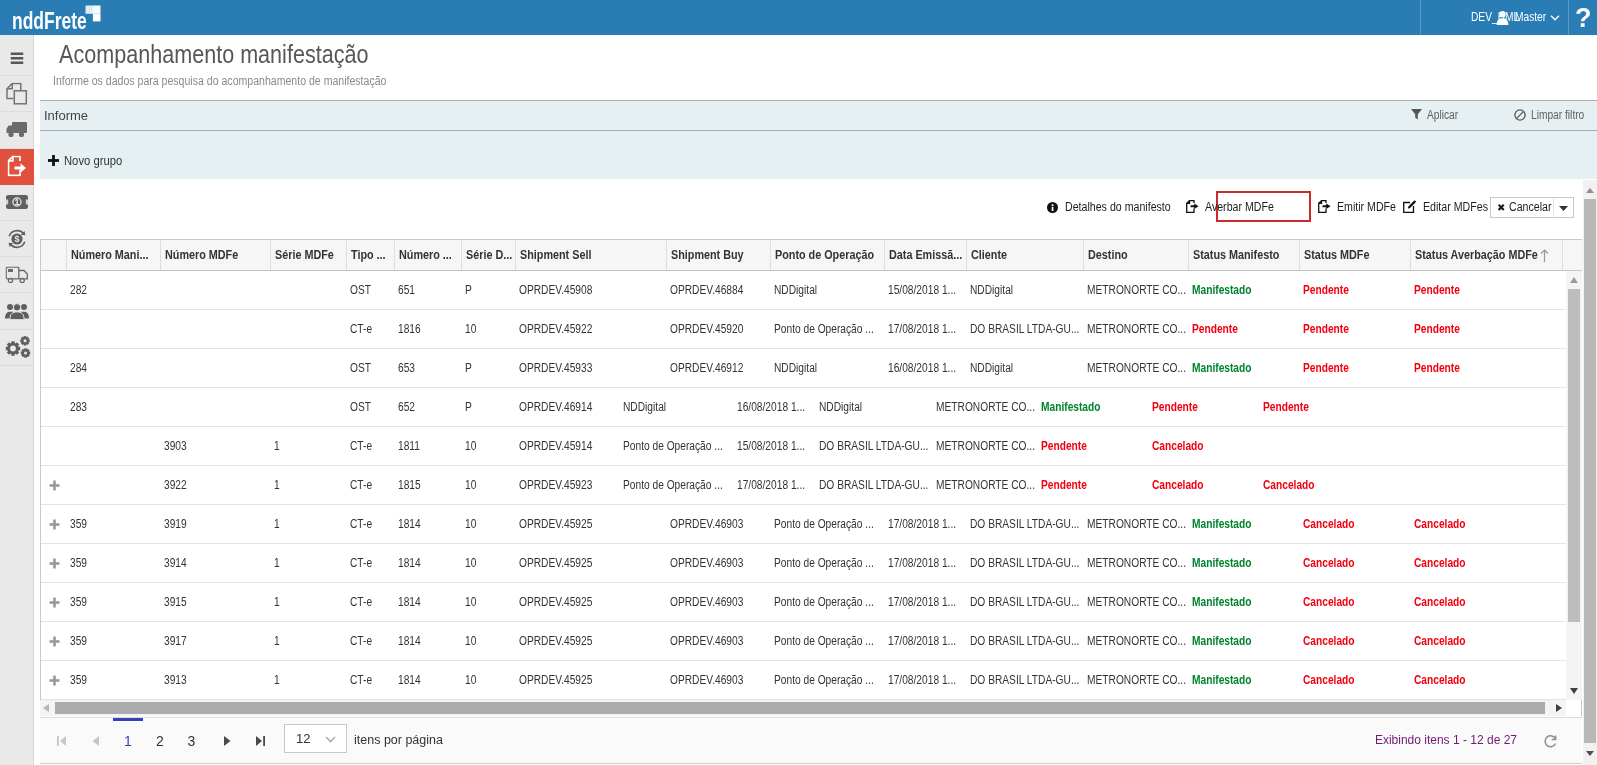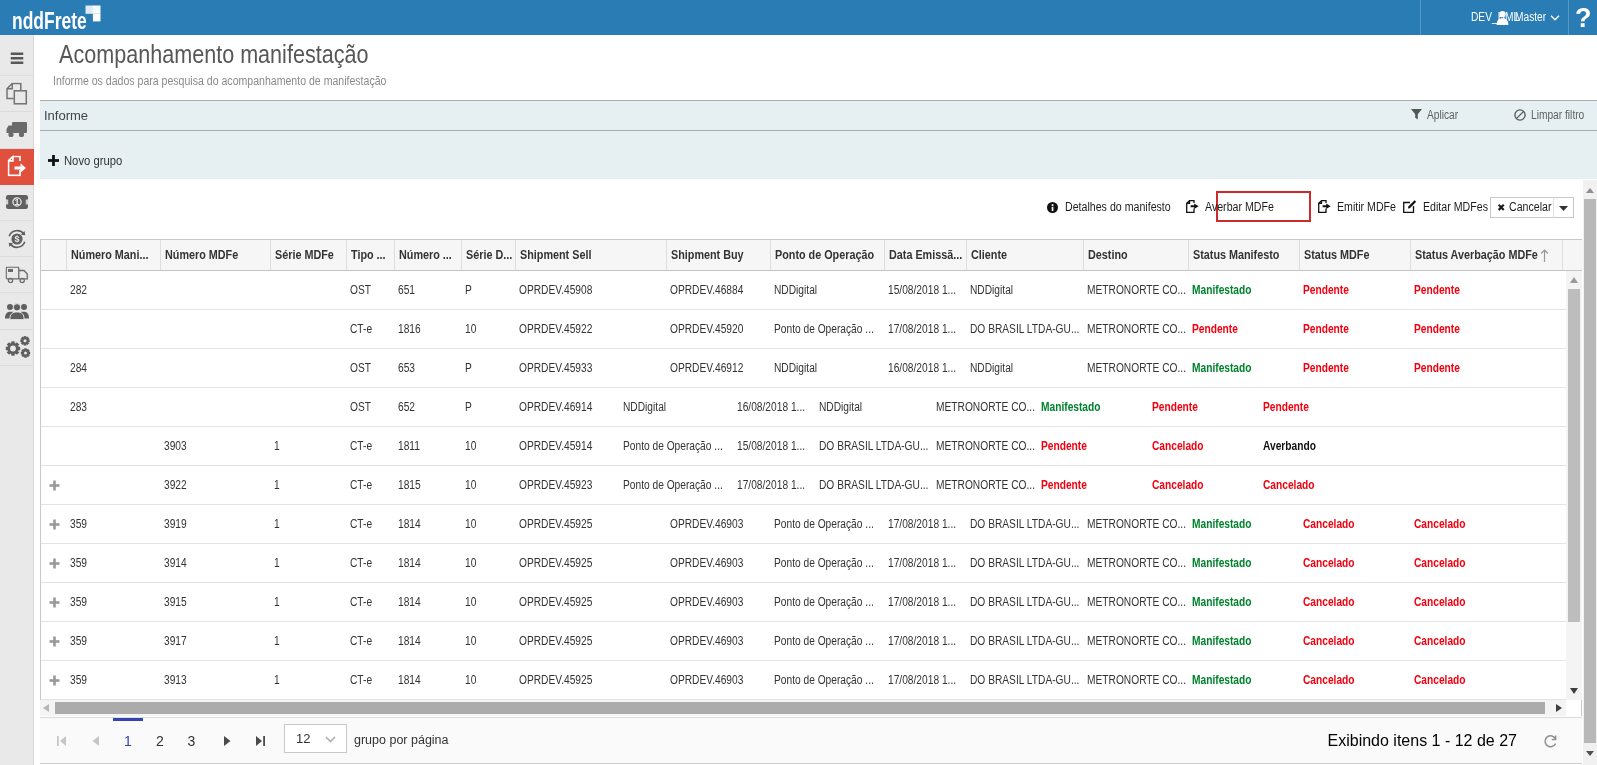--- a/index.html
+++ b/index.html
@@ -44,21 +44,21 @@
 .vsb .thumb { position:absolute; left:2px; top:18px; width:12px; height:333px; background:#bdbdbd; }
 .hsb { position:absolute; left:6px; top:520px; width:1526px; height:16px; background:#f4f4f4; }
 .hsb .thumb { position:absolute; left:15px; top:2px; width:1490px; height:12px; background:#ababab; }
 .tri { position:absolute; width:0; height:0; }
 .pager { position:absolute; left:6px; top:537px; width:1542px; height:47px; background:#fafafa; border-top:1px solid #dadada; border-bottom:1px solid #cfcfcf; font-size:13px; color:#333; }
 .pgsel { position:absolute; left:73px; top:0px; width:30px; height:30px; border-top:3px solid #3343b3; color:#3343b3; text-align:center; padding-top:12px; font-size:14px; }
 .pgnum { position:absolute; top:15px; width:20px; text-align:center; font-size:14px; color:#333; }
 .ddl { position:absolute; left:244px; top:6px; width:63px; height:29px; background:#fff; border:1px solid #c8c8c8; line-height:27px; }
 .ddl .v { margin-left:11px; font-size:13px; color:#333; }
 .itens { position:absolute; left:314px; top:0; height:45px; line-height:45px; font-size:12.5px; color:#333; }
-.exib { position:absolute; right:65px; top:0; height:45px; line-height:45px; font-size:16px; color:#000000;text-align:right; }
+.exib { position:absolute; right:65px; top:0; height:45px; line-height:45px; font-size:12px; color:#701a75;text-align:right; }
 .refresh { position:absolute; right:24px; top:16px; }
 .pagesb { position:absolute; left:1549px; top:0; width:14px; height:585px; background:#f1f1f1; }
 .pagesb .thumb { position:absolute; left:1px; top:19px; width:12px; height:544px; background:#b8b8b8; }
 </style></head>
 <body>
 <div class="topbar">
   <div class="logo">nddFrete</div>
   <svg style="position:absolute;left:85px;top:5px" width="16" height="17">
     <rect x="0.5" y="0.5" width="6.6" height="8.3" fill="#ffffff" opacity="0.85"></rect>
     <rect x="7.1" y="0.5" width="8.4" height="8.3" fill="#ffffff" opacity="0.97"></rect>
@@ -348,21 +348,20 @@
             <div class="c" style="width:48px"><span class="sx">CT-e</span></div>
             <div class="c" style="width:67px"><span class="sx">1811</span></div>
             <div class="c" style="width:54px"><span class="sx">10</span></div>
             <div class="c" style="width:104px"><span class="sx">OPRDEV.45914</span></div>
             <div class="c" style="width:114px"><span class="sx">Ponto de Operação ...</span></div>
             <div class="c" style="width:82px"><span class="sx">15/08/2018 1...</span></div>
             <div class="c" style="width:117px"><span class="sx">DO BRASIL LTDA-GU...</span></div>
             <div class="c" style="width:105px"><span class="sx">METRONORTE CO...</span></div>
             <div class="c st-r" style="width:111px"><span class="sx">Pendente</span></div>
             <div class="c st-r" style="width:111px"><span class="sx">Cancelado</span></div>
-            <div class="c st-b" style="width:152px"><span class="sx">Averbando</span></div>
           </div>
 <div class="tr">
             <div class="c c0" style="width:26px"><svg width="11" height="11" viewBox="0 0 11 11">
                 <g fill="#999">
                   <rect x="4.2" y="0.5" width="2.6" height="10"></rect>
                   <rect x="0.5" y="4.2" width="10" height="2.6"></rect>
                 </g>
               </svg></div>
             <div class="c" style="width:94px"></div>
             <div class="c" style="width:110px"><span class="sx">3922</span></div>
@@ -520,21 +519,21 @@
       <svg style="position:absolute;left:184px;top:18px" width="7" height="10" viewBox="0 0 7 10">
           <path d="M0 0 L6.5 5 L0 10 Z" fill="#4a4a4a"></path>
         </svg>
       <svg style="position:absolute;left:216px;top:18px" width="9" height="10" viewBox="0 0 9 10">
           <path d="M0 0 L6 5 L0 10 Z" fill="#4a4a4a"></path>
           <rect x="7.2" y="0" width="1.8" height="10" fill="#4a4a4a"></rect>
         </svg>
       <div class="ddl"><span class="v">12</span><svg style="position:absolute;right:10px;top:11px" width="11" height="7" viewBox="0 0 11 7">
             <path d="M1 1 L5.5 5.5 L10 1" stroke="#b0b0b0" stroke-width="1.6" fill="none"></path>
           </svg></div>
-      <div class="itens">grupo por página</div>
+      <div class="itens">itens por página</div>
       <div class="exib">Exibindo itens 1 - 12 de 27</div>
       <svg class="refresh" width="15" height="15" viewBox="0 0 15 15">
           <path d="M12.6 9.5 A 5.5 5.5 0 1 1 12.6 5" fill="none" stroke="#8f8f8f" stroke-width="1.5"></path>
           <path d="M12.6 1.5 L12.6 5.4 L8.7 5.4" fill="none" stroke="#8f8f8f" stroke-width="1.5"></path>
         </svg>
     </div>
     <div class="pagesb">
       <div class="tri" style="left:3px;top:8px;border-left:4px solid transparent;border-right:4px solid transparent;border-bottom:5px solid #8f8f8f"></div>
       <div class="thumb"></div>
       <div class="tri" style="left:3px;top:571px;border-left:4px solid transparent;border-right:4px solid transparent;border-top:5px solid #505050"></div>

